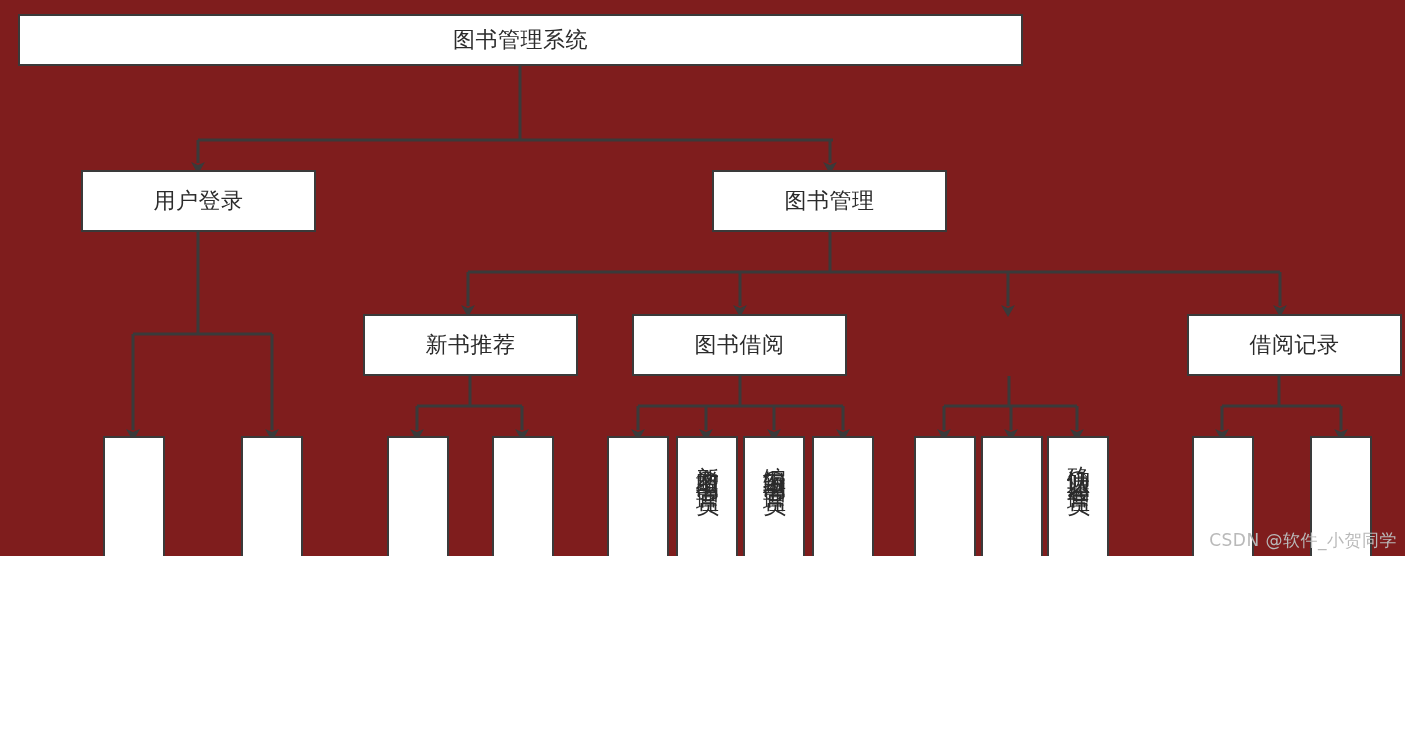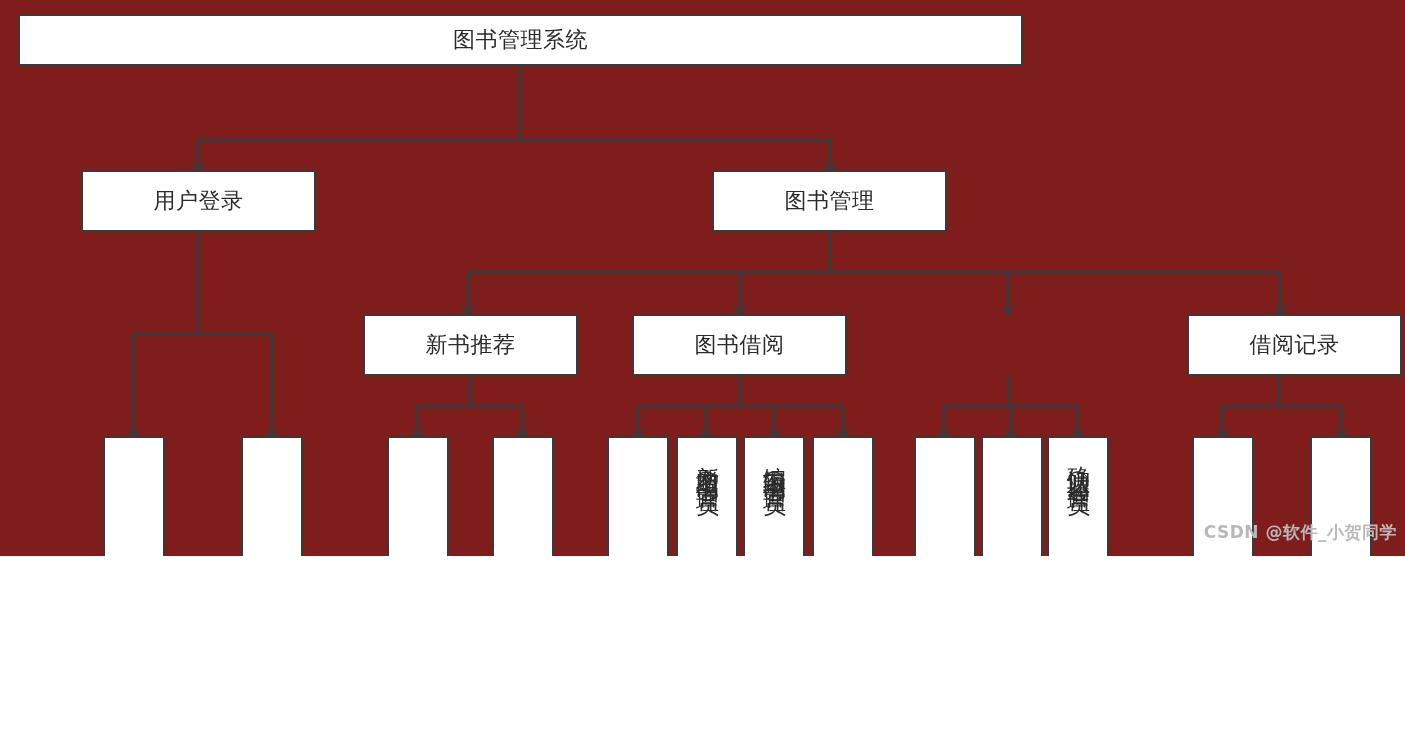--- a/index.html
+++ b/index.html
@@ -61,28 +61,27 @@
   .node.vert .label {
     writing-mode: vertical-rl;
     text-orientation: upright;
     font-size: 23px;
     letter-spacing: 4px;
     text-align: left;
   }
   #watermark {
     position: absolute;
     right: 8px;
-    bottom: 12px;
+    bottom: 4px;
     font-size: 17px;
     color: #b9b9b9;
     letter-spacing: 0.5px;
     z-index: 5;
     white-space: nowrap;
     font-family: "DejaVu Sans", "Liberation Sans", sans-serif;
-    font-weight: bold;
   }
 </style>
 </head>
 <body>
 
 <div id="canvas">
 
   <svg id="edges" viewBox="0 0 1405 747" xmlns="http://www.w3.org/2000/svg">
     <defs>
       <marker id="arrow" viewBox="0 0 12 14" refX="1" refY="7" markerWidth="12" markerHeight="14" orient="auto-start-reverse" markerUnits="userSpaceOnUse">

